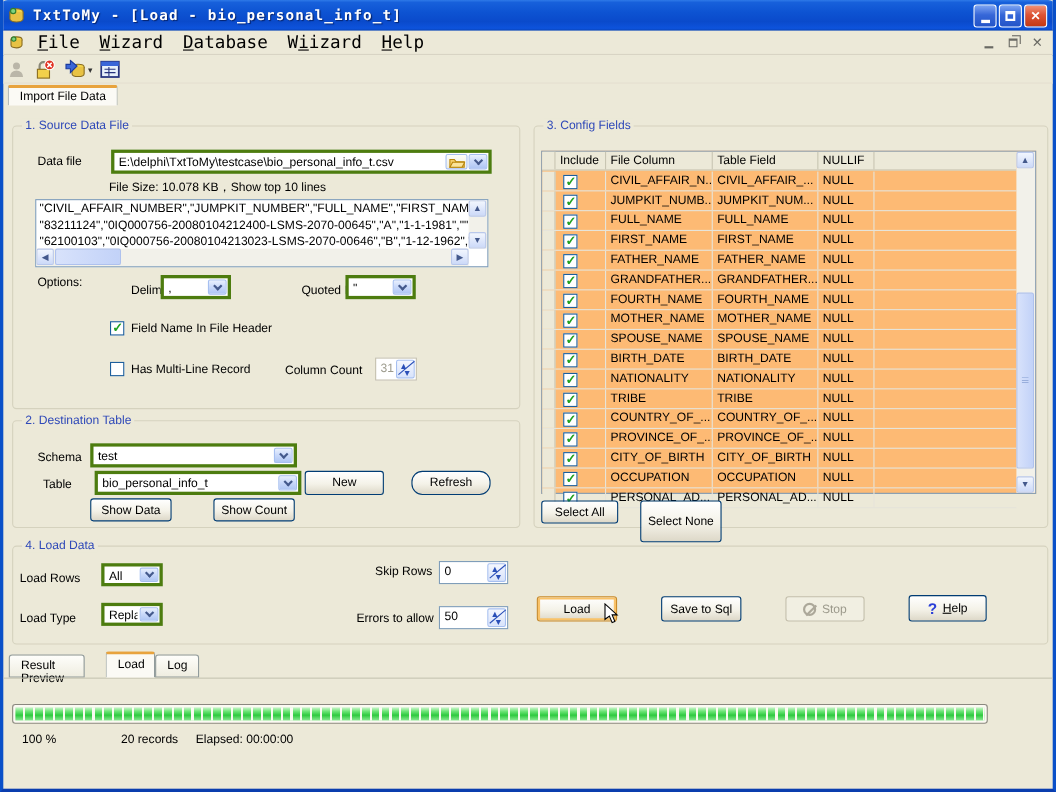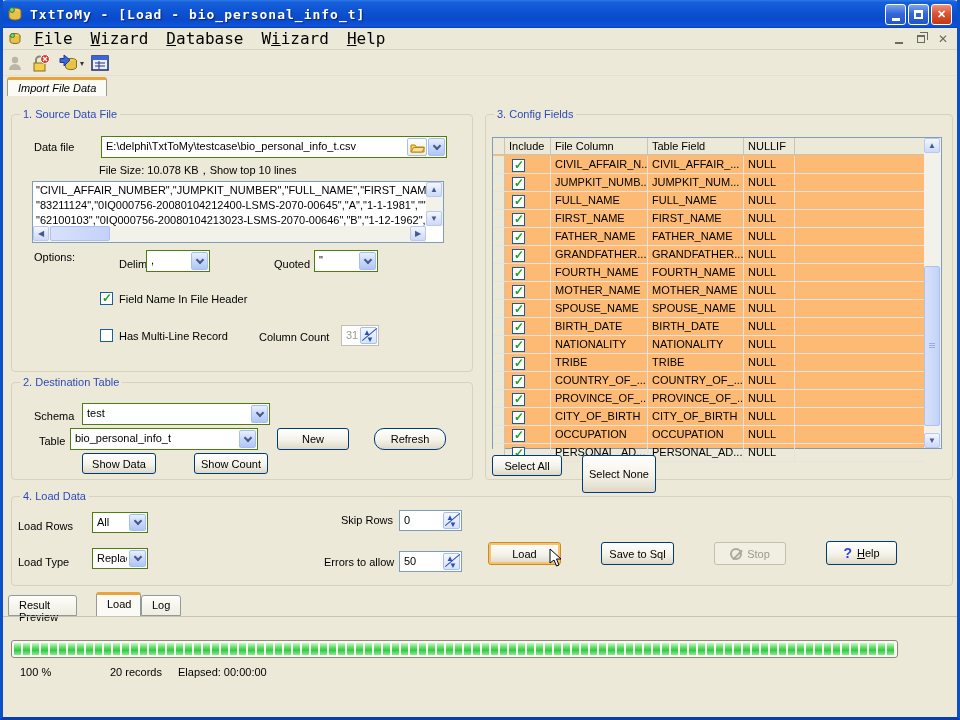--- a/index.html
+++ b/index.html
@@ -37,30 +37,30 @@
   
   .toolbar { position:absolute; left:0; top:51px; width:954px; height:25px; background:#ECE9D8;
     border-bottom:1px solid #E4E0D0; display:flex; align-items:center; padding-left:4px; gap:7px; }
   .tbtn { display:flex; align-items:center; }
   .dd-arrow { font-size:8px; color:#333; margin-left:2px; }
 
   
   .toptabs { position:absolute; left:0; top:76px; width:954px; height:20px; }
   .toptab { position:absolute; left:4px; top:1px; height:19px; padding:2px 10px 0 10px;
     background:#FBFAF5; border:1px solid #919B9C; border-bottom:none; border-radius:3px 3px 0 0;
-    border-top:3px solid #E8A33D; font-size:11px;font-style:italic; }
+    border-top:3px solid #E8A33D; font-size:11px; }
 
   
   .group { position:absolute; border:1px solid #D5D2BE; border-radius:4px; }
   .group > .gtitle { position:absolute; top:-7px; left:8px; background:#ECE9D8; padding:0 3px;
     color:#2F49B8; font-size:11px; }
 
   
   .lbl { position:absolute; white-space:nowrap; }
-  .combo { position:absolute; background:#fff; border:1px solid #4d7c0f; }
+  .combo { position:absolute; background:#fff; border:3px solid #4d7c0f; }
   .combo .val { position:absolute; left:4px; top:3px; right:20px; overflow:hidden; white-space:nowrap; }
   .combo .carrow, .sbtn { position:absolute; right:1px; top:1px; bottom:1px; width:17px;
     background:linear-gradient(to bottom,#E9F0FD,#CBDAFA 45%,#AFC6F4); border:1px solid #A6BFF0; border-radius:2px;
     display:flex; align-items:center; justify-content:center; }
   .chev { width:6px; height:6px; border-right:2px solid #44598C; border-bottom:2px solid #44598C;
     transform:rotate(45deg); margin-top:-3px; }
   .btn { position:absolute; border:1px solid #003C74; border-radius:3px;
     background:linear-gradient(to bottom,#FFFFFF,#F4F2E8 55%,#DDD8C8); font-size:11px;
     display:flex; align-items:center; justify-content:center; font-family:"Liberation Sans",sans-serif; }
   .btn.focused { border-color:#C88A2A; box-shadow:inset 0 0 0 2px #F9C268; }
@@ -272,21 +272,21 @@
 
     <span class="lbl" style="left:22px; top:27px;">Schema</span>
     <div class="combo" style="left:70px; top:20px; width:188px; height:22px;">
       <span class="val">test</span>
       <span class="carrow">
           <span class="chev"></span>
         </span>
     </div>
 
     <span class="lbl" style="left:27px; top:52px;">Table</span>
-    <div class="combo" style="left:58px; top:45px; width:188px; height:22px;">
+    <div class="combo" style="left:74px; top:45px; width:188px; height:22px;">
       <span class="val">bio_personal_info_t</span>
       <span class="carrow">
           <span class="chev"></span>
         </span>
     </div>
     <button class="btn" style="left:265px; top:45px; width:72px; height:22px;">New</button>
     <button class="btn" style="left:362px; top:45px; width:72px; height:22px;border-radius:10px;">Refresh</button>
 
     <button class="btn" style="left:70px; top:70px; width:74px; height:21px;">Show Data</button>
     <button class="btn" style="left:182px; top:70px; width:74px; height:21px;">Show Count</button>

